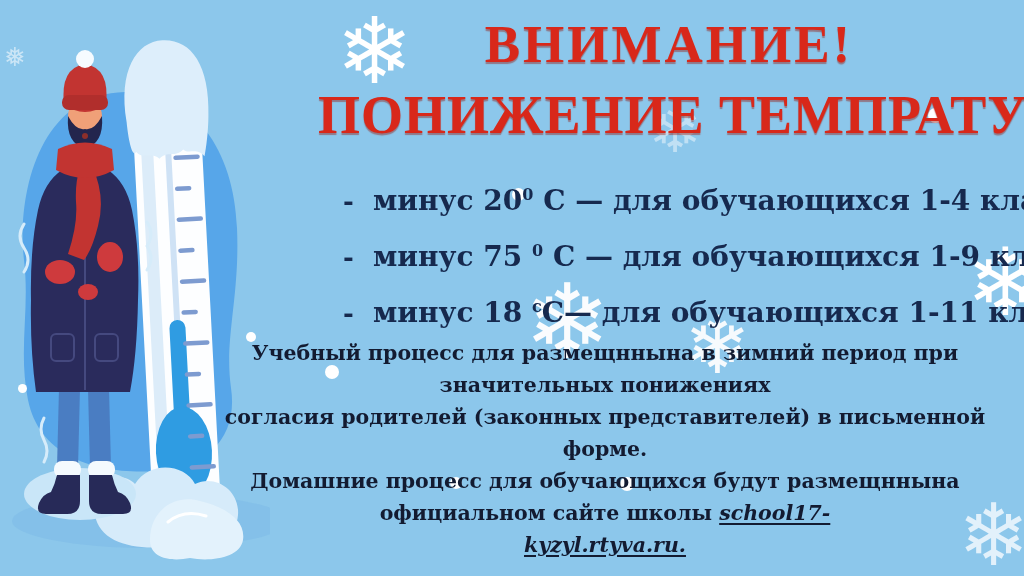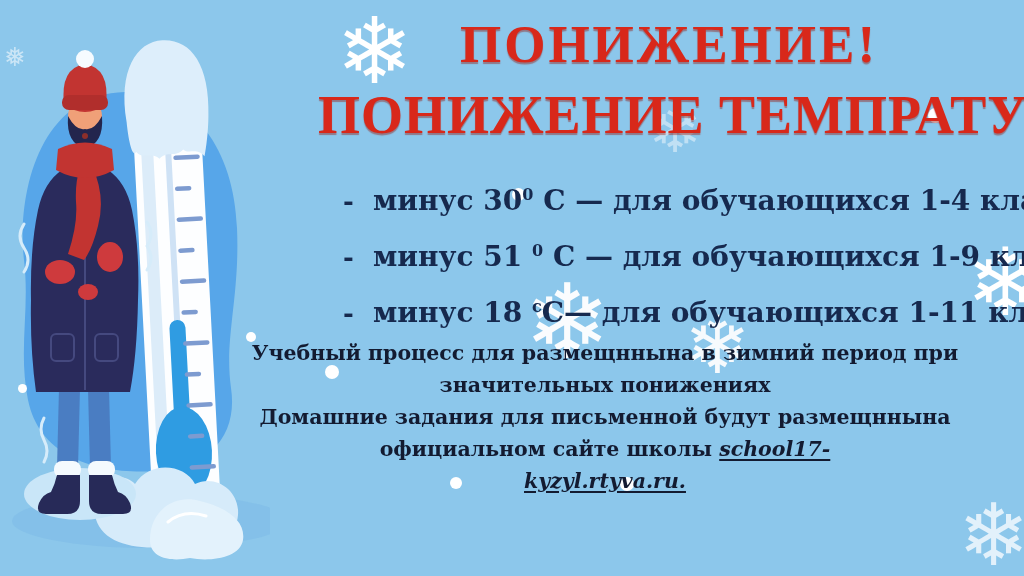--- a/index.html
+++ b/index.html
@@ -108,39 +108,40 @@
 
   <div class="dot" style="left:512px; top:188px; width:13px; height:13px;"></div>
   <div class="dot" style="left:928px; top:108px; width:15px; height:15px;"></div>
   <div class="dot" style="left:325px; top:365px; width:14px; height:14px;"></div>
   <div class="dot" style="left:450px; top:477px; width:12px; height:12px;"></div>
   <div class="dot" style="left:620px; top:477px; width:14px; height:14px;"></div>
   <div class="dot" style="left:18px;  top:384px; width:9px;  height:9px;"></div>
   <div class="dot" style="left:246px; top:332px; width:10px; height:10px;"></div>
 
   <div class="headline">
-    <div class="l1">ПОНИЖЕНИЕ!</div>
+    <div class="l1">ВНИМАНИЕ!</div>
     <div class="l2">ПОНИЖЕНИЕ ТЕМПРАТУРЫ</div>
   </div>
 
   <ul class="bullets">
     <li>
       <span class="dash">-</span>
-      <span><span>минус 30</span><sup>0</sup><span> С — для обучающихся 1-4 классов:</span></span>
+      <span><span>минус 20</span><sup>0</sup><span> С — для обучающихся 1-4 классов:</span></span>
     </li>
     <li>
       <span class="dash">-</span>
-      <span><span>минус 51 </span><sup>0</sup><span> С — для обучающихся 1-9 классов,</span></span>
+      <span><span>минус 75 </span><sup>0</sup><span> С — для обучающихся 1-9 классов,</span></span>
     </li>
     <li>
       <span class="dash">-</span>
       <span><span>минус 18 </span><sup>c</sup><span>С— для обучающихся 1-11 классов.</span></span>
     </li>
   </ul>
 
   <div class="notice">
     <div>Учебный процесс для размещннына в зимний период при значительных понижениях</div>
-    <div><span>Домашние задания для письменной будут размещннына официальном сайте школы </span><a href="#">school17-</a></div>
+    <div>согласия родителей (законных представителей) в письменной форме.</div>
+    <div><span>Домашние процесс для обучающихся будут размещннына официальном сайте школы </span><a href="#">school17-</a></div>
     <div><a href="#">kyzyl.rtyva.ru.</a></div>
 
   </div>
 
 </div>
 
 </body></html>

